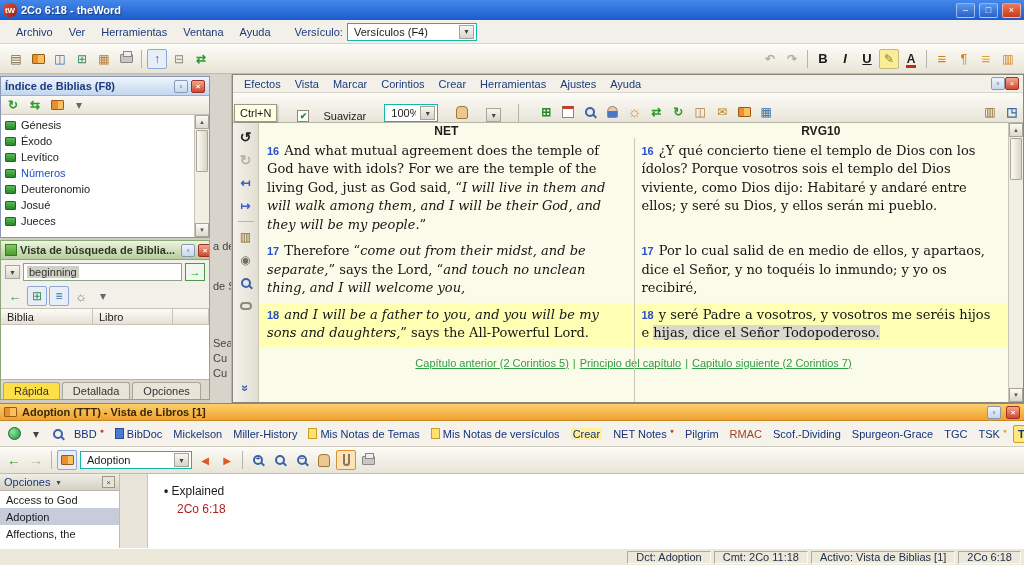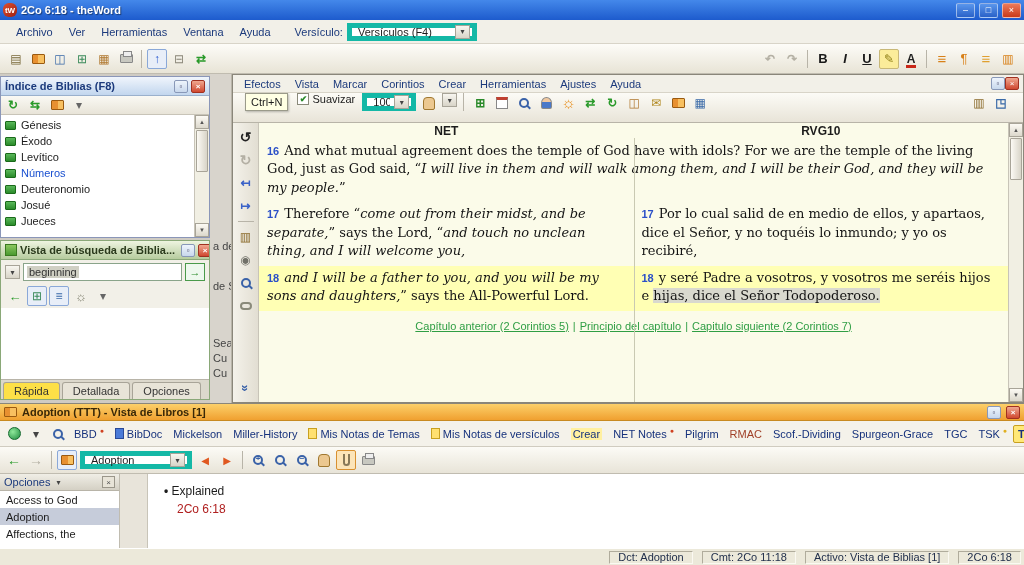--- a/index.html
+++ b/index.html
@@ -33,21 +33,21 @@
 
 #titlebar{left:0;top:0;width:1024px;height:20px;background:linear-gradient(180deg,#4488ea,#1d5bcd);display:flex;align-items:center;padding:0 3px;gap:4px}
 .appbadge{width:14px;height:14px;background:linear-gradient(135deg,#e05030,#a02010);color:#fff;font-size:8px;font-weight:bold;display:flex;align-items:center;justify-content:center;border-radius:6px;flex:none}
 .wtitle{color:#fff;font-weight:bold;font-size:11px;flex:1;text-shadow:1px 1px 1px rgba(0,0,0,.45)}
 .wbtn{width:19px;height:15px;border-radius:2px;color:#fff;font-size:9px;display:flex;align-items:center;justify-content:center;border:1px solid rgba(255,255,255,.5);background:linear-gradient(180deg,#5a96ec,#2a62c8);flex:none}
 .wbtn.close{background:linear-gradient(180deg,#ec7a5a,#c83a1a)}
 
 #menubar{left:0;top:20px;width:1024px;height:24px;background:#f2f0e8;border-bottom:1px solid #d8d4c8;display:flex;align-items:center;padding:0 8px}
 .mitem{padding:3px 8px;color:#1c3a7c;white-space:nowrap}
 #verseLabel{margin-left:16px;margin-right:4px;color:#1c3a7c}
-.combo{background:#fff;border:5px solid #14b8a6;height:18px;display:flex;align-items:center;padding:0 2px 0 6px;gap:4px}
+.combo{background:#fff;border:1px solid #14b8a6;height:18px;display:flex;align-items:center;padding:0 2px 0 6px;gap:4px}
 .combo .cval{flex:1;white-space:nowrap;overflow:hidden}
 .darr{width:15px;height:14px;background:linear-gradient(180deg,#f8f6f0,#d8d4c8);border:1px solid #a8a498;font-size:8px;display:flex;align-items:center;justify-content:center;color:#444;flex:none}
 .darr::after{content:"▾"}
 
 #toolbar1{left:0;top:44px;width:1024px;height:30px;background:linear-gradient(180deg,#fdfcf8,#e8e4d6);border-bottom:1px solid #c0bcb0;display:flex;align-items:center;padding:0 6px;gap:2px}
 
 .phead{height:19px;background:linear-gradient(180deg,#f0f5fc,#c2d6ee);border-bottom:1px solid #9ab0cc;display:flex;align-items:center;padding:0 4px;gap:3px;color:#1c3a7c;font-weight:bold;white-space:nowrap;overflow:hidden}
 .phead.green{background:linear-gradient(180deg,#eef4e0,#b6cc9e);border-bottom:1px solid #8aa878;color:#2a3a1c}
 .phead .sp{flex:1}
 .pbtn{width:14px;height:13px;font-size:8px;display:flex;align-items:center;justify-content:center;border:1px solid #8898b8;border-radius:2px;background:linear-gradient(180deg,#eef4fc,#c8d8ec);color:#335;flex:none}
@@ -86,21 +86,21 @@
 .ptabs{height:20px;display:flex;background:#dcd8cc;border-top:1px solid #b8b4a8;padding:2px 2px 0;gap:2px}
 .ptab{padding:2px 10px;border:1px solid #a8a498;border-bottom:none;background:#e8e4d8;border-radius:3px 3px 0 0;color:#333;white-space:nowrap}
 .ptab.act{background:#fde047}
 
 #sliver{left:210px;top:74px;width:22px;height:329px;background:#d8d4cc;border-right:1px solid #b8b4a8;overflow:hidden;position:absolute}
 .frag{position:absolute;left:3px;color:#444;white-space:nowrap}
 
 #bibleWin{left:232px;top:74px;width:792px;height:329px;background:#fbfbe9;border:1px solid #8a867a;display:flex;flex-direction:column}
 .bwMenu{height:18px;background:#f2f0e8;display:flex;align-items:center;padding:0 4px;border-bottom:1px solid #d8d4c8}
 .bwMenu .mitem{padding:2px 7px}
-.bwTools{height:30px;background:linear-gradient(180deg,#fcfbf6,#e8e4d8);border-bottom:1px solid #b8b4a8;display:flex;align-items:flex-start;padding:0 12px;gap:3px}
+.bwTools{height:30px;background:linear-gradient(180deg,#fcfbf6,#e8e4d8);border-bottom:1px solid #b8b4a8;display:flex;align-items:flex-end;padding:0 1px;gap:14px}
 .tip{background:#ffffe4;border:1px solid #9a9a8a;padding:2px 5px;font-size:11px;margin-right:6px;box-shadow:1px 1px 2px rgba(0,0,0,.25);white-space:nowrap}
 .cb{width:12px;height:12px;background:#fff;border:1px solid #8a8a7a;display:flex;align-items:center;justify-content:center;font-size:9px;color:#2a8a2a;font-weight:bold;flex:none}
 .bwBody{flex:1;display:flex;min-height:0}
 .strip{width:26px;background:linear-gradient(90deg,#f4f2ea,#e2ded2);border-right:1px solid #c8c4b8;display:flex;flex-direction:column;align-items:center;padding:4px 0;gap:3px}
 .strip .sep{width:16px;height:1px;margin:2px 0}
 .strip .tbi:last-child{margin-top:auto}
 .textArea{flex:1;display:flex;flex-direction:column;overflow:hidden;background:#fbfbe9;position:relative}
 .colHead{display:flex;font-weight:bold;font-size:12px}
 .colHead div{flex:1;text-align:center;padding:1px 0}
 .vrow{display:flex}
@@ -327,20 +327,25 @@
       <span class="tbi pressed">
         <span style="color: rgb(58, 106, 168);">≡</span>
       </span>
       <span class="tbi">
         <span style="color: rgb(138, 138, 122); font-size: 13px;">☼</span>
       </span>
       <span class="tbi">
         <span style="color: rgb(102, 102, 102);">▾</span>
       </span>
     </div>
+  <div class="lcols" id="listCols">
+      <div class="lcol">Biblia</div>
+      <div class="lcol">Libro</div>
+      <div class="lcol stub"></div>
+    </div>
   <div class="slist"></div>
   <div class="ptabs" id="searchTabs">
       <div class="ptab act">Rápida</div>
       <div class="ptab">Detallada</div>
       <div class="ptab">Opciones</div>
     </div>
 </div>
 
 <div id="sliver">
     <div class="frag" style="top: 166px;">a de</div>
@@ -456,20 +461,21 @@
         </span>
       </div>
     <div class="textArea">
       <div class="colHead">
         <div>NET</div>
         <div>RVG10</div>
       </div>
       <div id="verses">
           <div class="vrow">
             <div class="vcell left"><span class="vnum">16</span><span>And what mutual agreement does the temple of God have with idols? For we are the temple of the living God, just as God said, “</span><span class="it">I will live in them and will walk among them, and I will be their God, and they will be my people.</span><span>”</span></div>
+            <div class="vcell right"><span class="vnum">16</span><span>¿Y qué concierto tiene el templo de Dios con los ídolos? Porque vosotros sois el templo del Dios viviente, como Dios dijo: Habitaré y andaré entre ellos; y seré su Dios, y ellos serán mi pueblo.</span></div>
           </div>
           <div class="vrow">
             <div class="vcell left"><span class="vnum">17</span><span>Therefore “</span><span class="it">come out from their midst, and be separate,</span><span>” says the Lord, “</span><span class="it">and touch no unclean thing, and I will welcome you,</span></div>
             <div class="vcell right"><span class="vnum">17</span><span>Por lo cual salid de en medio de ellos, y apartaos, dice el Señor, y no toquéis lo inmundo; y yo os recibiré,</span></div>
           </div>
           <div class="vrow hl">
             <div class="vcell left"><span class="vnum">18</span><span class="it">and I will be a father to you, and you will be my sons and daughters,</span><span>” says the All-Powerful Lord.</span></div>
             <div class="vcell right"><span class="vnum">18</span><span>y seré Padre a vosotros, y vosotros me seréis hijos e </span><span class="vsel">hijas, dice el Señor Todopoderoso.</span></div>
           </div>
         </div>
@@ -624,19 +630,19 @@
     <div class="gutter"></div>
     <div id="bookContent">
       <div class="bline"><span>Explained</span></div>
       <div class="refline">2Co 6:18</div>
     </div>
   </div>
 </div>
 
 <div id="statusbar">
   <span class="spacer"></span>
-  <span id="statusCells" style="display:flex;gap:9px">
+  <span id="statusCells" style="display:flex;gap:3px">
       <div class="scell">Dct: Adoption</div>
       <div class="scell">Cmt: 2Co 11:18</div>
       <div class="scell">Activo: Vista de Biblias [1]</div>
       <div class="scell">2Co 6:18</div>
     </span>
 </div>
 
 </body></html>

